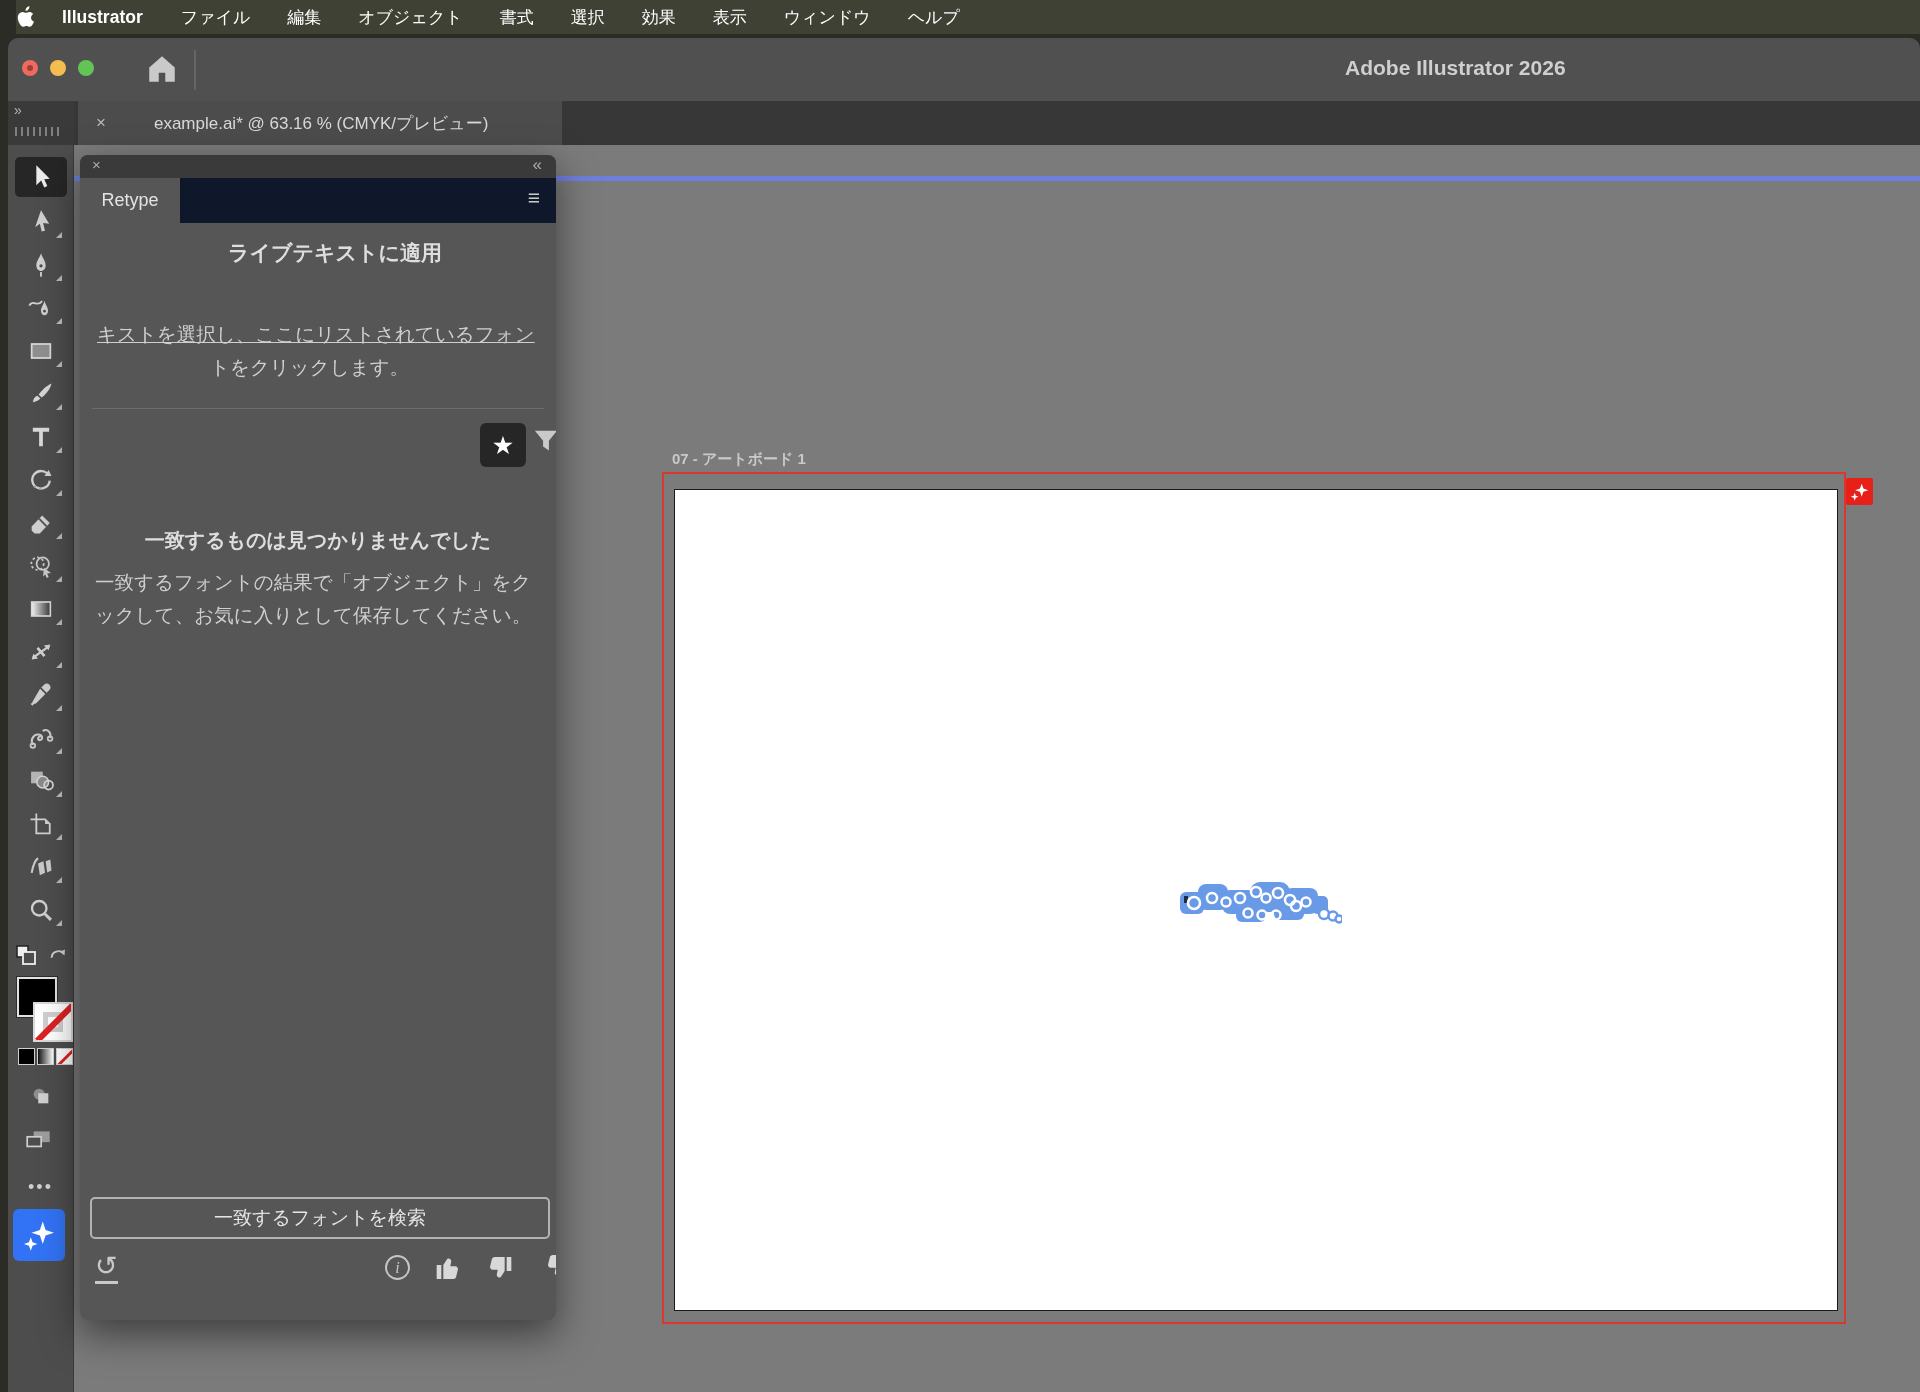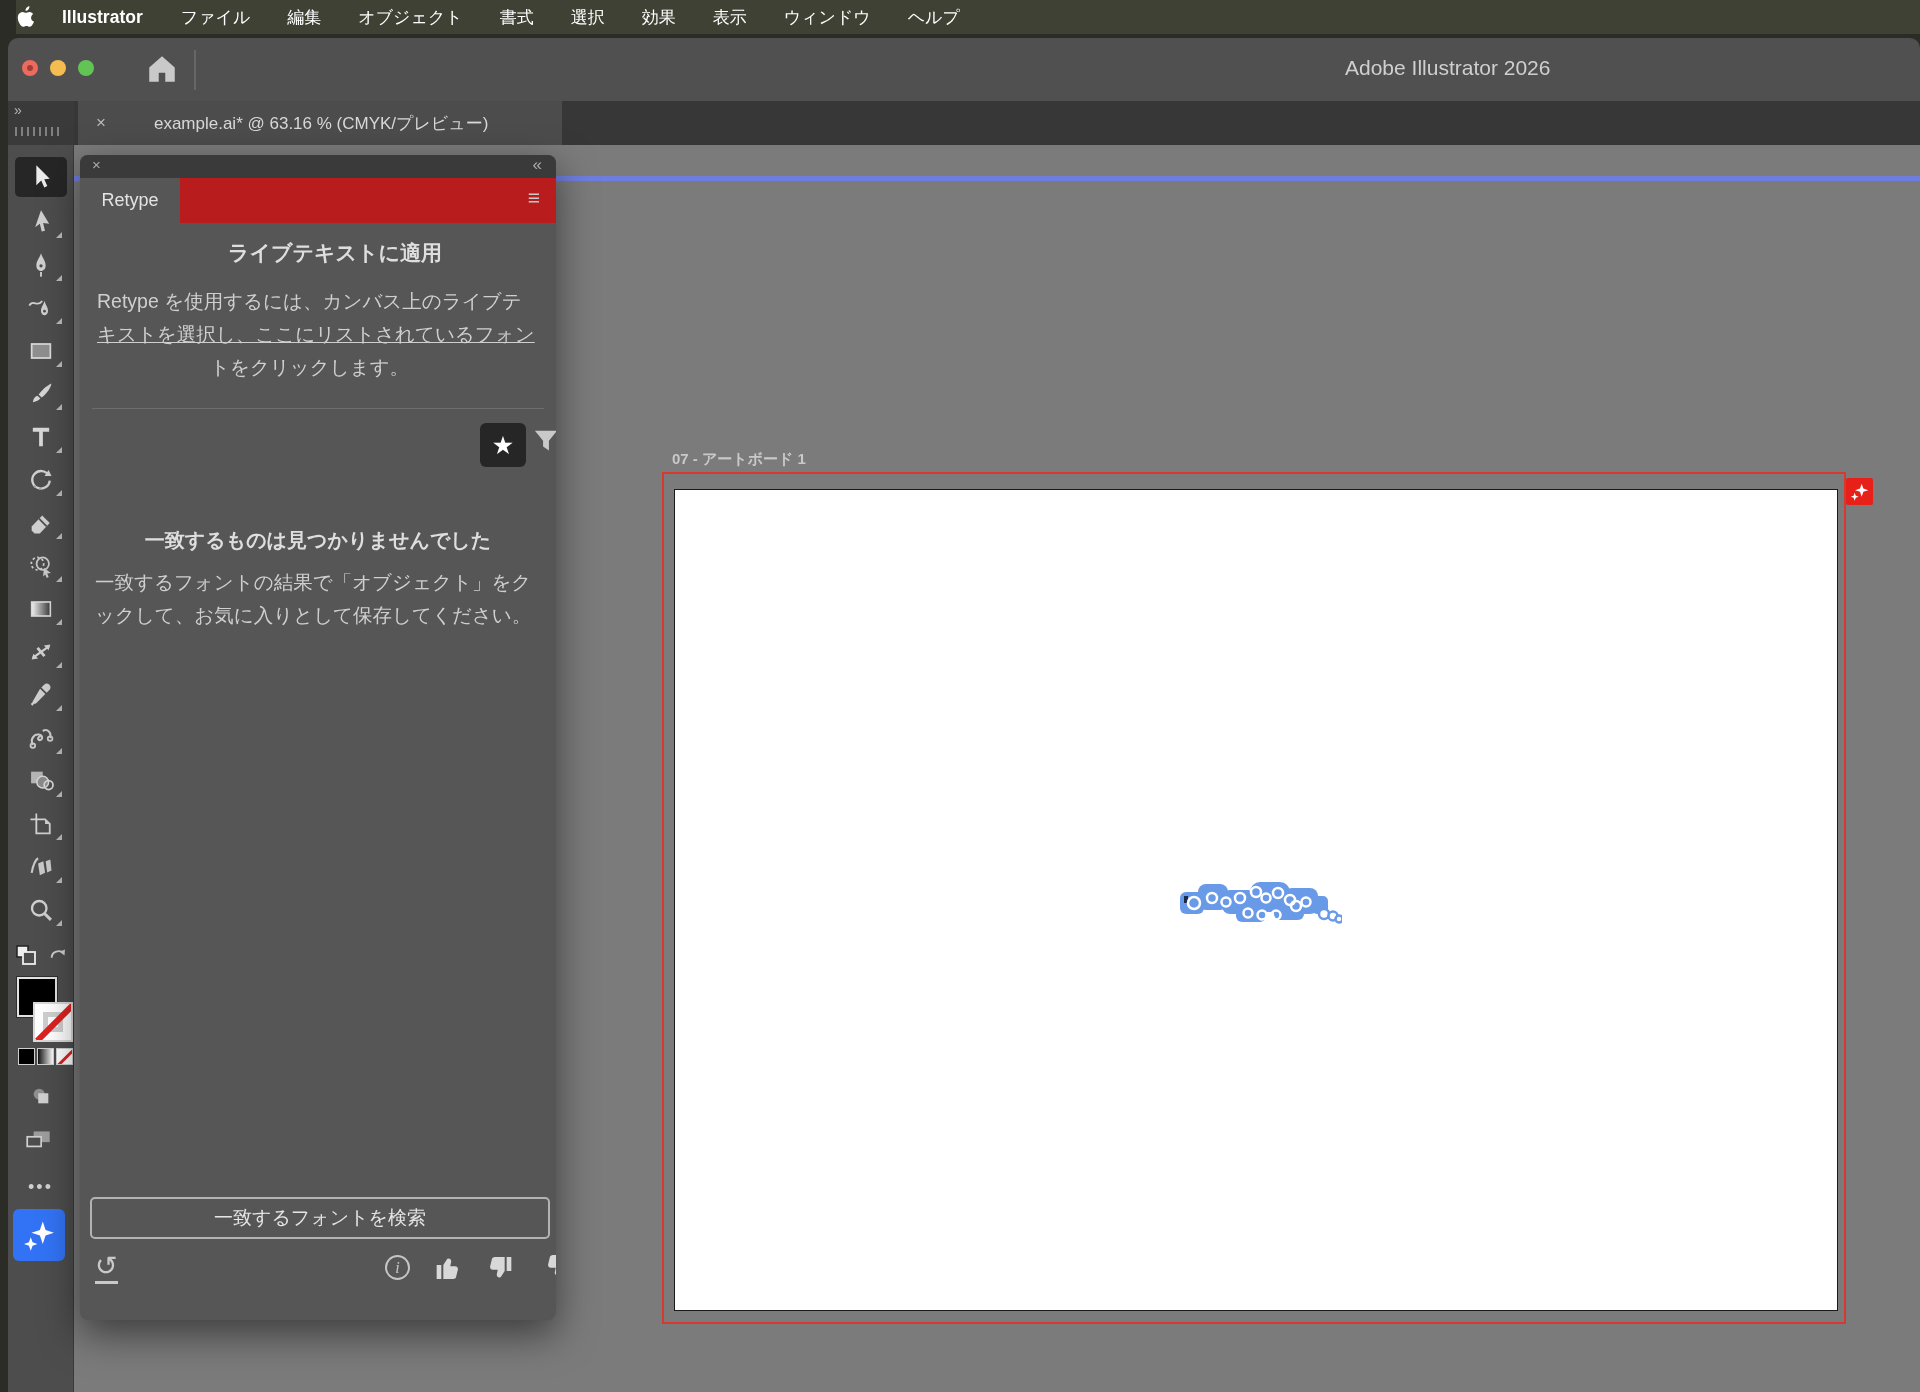--- a/index.html
+++ b/index.html
@@ -15,21 +15,21 @@
   
   .titlebar{position:absolute;left:8px;top:38px;width:1912px;height:63px;
     background:#505050;border-radius:10px 10px 0 0;border-bottom:1px solid #333;}
   .tl{position:absolute;top:22px;width:16px;height:16px;border-radius:50%;}
   .tl.red{left:14px;background:#ee6a5f;}
   .tl.red::after{content:"";position:absolute;left:5px;top:5px;width:6px;height:6px;border-radius:50%;background:#9c4138;}
   .tl.yellow{left:42px;background:#f5bd4f;}
   .tl.green{left:70px;background:#61c455;}
   .home{position:absolute;left:137px;top:14px;width:34px;height:34px;}
   .tb-sep{position:absolute;left:186px;top:12px;width:2px;height:40px;background:#666;}
-  .wtitle{position:absolute;left:1337px;top:18px;font-size:21px;color:#cfcfcf;white-space:nowrap;}
+  .wtitle{position:absolute;left:1337px;top:18px;font-size:21px;color:#cfcfcf;white-space:nowrap;font-weight:bold;}
   
   .tabbar{position:absolute;left:8px;top:101px;width:1912px;height:44px;background:#373737;}
   .dockhdr{position:absolute;left:0;top:0;width:66px;height:44px;background:#3a3a3a;}
   .dock-expand{position:absolute;left:6px;top:1px;font-size:14px;color:#b5b5b5;}
   .grip{position:absolute;left:7px;top:26px;width:46px;height:9px;
     background:repeating-linear-gradient(90deg,#808080 0 2px,transparent 2px 6px);}
   .doctab{position:absolute;left:70px;top:0;width:484px;height:44px;background:#4c4c4c;
     display:flex;align-items:center;padding:0 18px;box-sizing:border-box;gap:16px;}
   .doctab .x{font-size:17px;color:#b9b9b9;}
   .doctab .lbl{font-size:17px;color:#d8d8d8;white-space:nowrap;margin-left:32px;}
@@ -70,21 +70,21 @@
   .screenmode{position:absolute;left:16px;top:982px;width:30px;height:26px;}
   .tooldots{position:absolute;left:0;top:1032px;width:100%;text-align:center;font-size:18px;letter-spacing:2px;color:#cfcfcf;}
   .sparklebtn{position:absolute;left:5px;top:1064px;width:52px;height:52px;background:#3273f5;border-radius:6px;
     display:flex;align-items:center;justify-content:center;}
   
   .panel{position:absolute;left:80px;top:155px;width:476px;height:1165px;background:#565656;
     border-radius:8px;box-shadow:0 14px 38px rgba(0,0,0,.5);overflow:hidden;z-index:6;}
   .p-hdr{position:absolute;left:0;top:0;width:100%;height:23px;background:#3a3a3a;}
   .p-close{position:absolute;left:12px;top:1px;font-size:15px;color:#ababab;}
   .p-collapse{position:absolute;right:14px;top:0;font-size:17px;color:#ababab;}
-  .p-tabrow{position:absolute;left:0;top:23px;width:100%;height:45px;background:#b91c1c;}
+  .p-tabrow{position:absolute;left:0;top:23px;width:100%;height:45px;background:#0f172a;}
   .p-tab{position:absolute;left:0;top:0;width:100px;height:45px;background:#565656;
     display:flex;align-items:center;justify-content:center;font-size:18px;color:#e3e3e3;}
   .p-menu{position:absolute;right:16px;top:8px;font-size:21px;color:#c9c9c9;}
   .p-heading{position:absolute;left:148px;top:84px;font-size:21px;font-weight:bold;color:#dedede;white-space:nowrap;}
   .p-body1{position:absolute;left:17px;top:133px;font-size:19.5px;color:#cfcfcf;white-space:nowrap;}
   .p-body2{position:absolute;left:17px;top:166px;font-size:19.5px;color:#cfcfcf;white-space:nowrap;text-decoration:underline;}
   .p-body3{position:absolute;left:130px;top:199px;font-size:19.5px;color:#cfcfcf;white-space:nowrap;}
   .p-div{position:absolute;left:12px;top:253px;width:452px;height:1px;background:#6d6d6d;}
   .p-fav{position:absolute;left:34px;top:278px;width:196px;font-size:19.5px;line-height:33px;color:#d6d6d6;}
   .p-star{position:absolute;left:400px;top:268px;width:46px;height:44px;background:#262626;border-radius:6px;
@@ -396,21 +396,20 @@
     <div class="p-hdr">
       <span class="p-close">×</span>
       <span class="p-collapse">«</span>
     </div>
     <div class="p-tabrow">
       <div class="p-tab">Retype</div>
       <span class="p-menu">≡</span>
     </div>
 
     <div class="p-heading">ライブテキストに適用</div>
-    <div class="p-body1">Retype を使用するには、カンバス上のライブテ</div>
     <div class="p-body2">キストを選択し、ここにリストされているフォン</div>
     <div class="p-body3">トをクリックします。</div>
 
     <div class="p-div"></div>
 
     <div class="p-star">
       <span>★</span>
     </div>
     <svg class="p-funnel" viewBox="0 0 24 26">
       <path fill="#c9c9c9" d="M2.5 2.5 H21.5 L14.5 11 V19.5 L9.5 16 V11 Z"></path>

